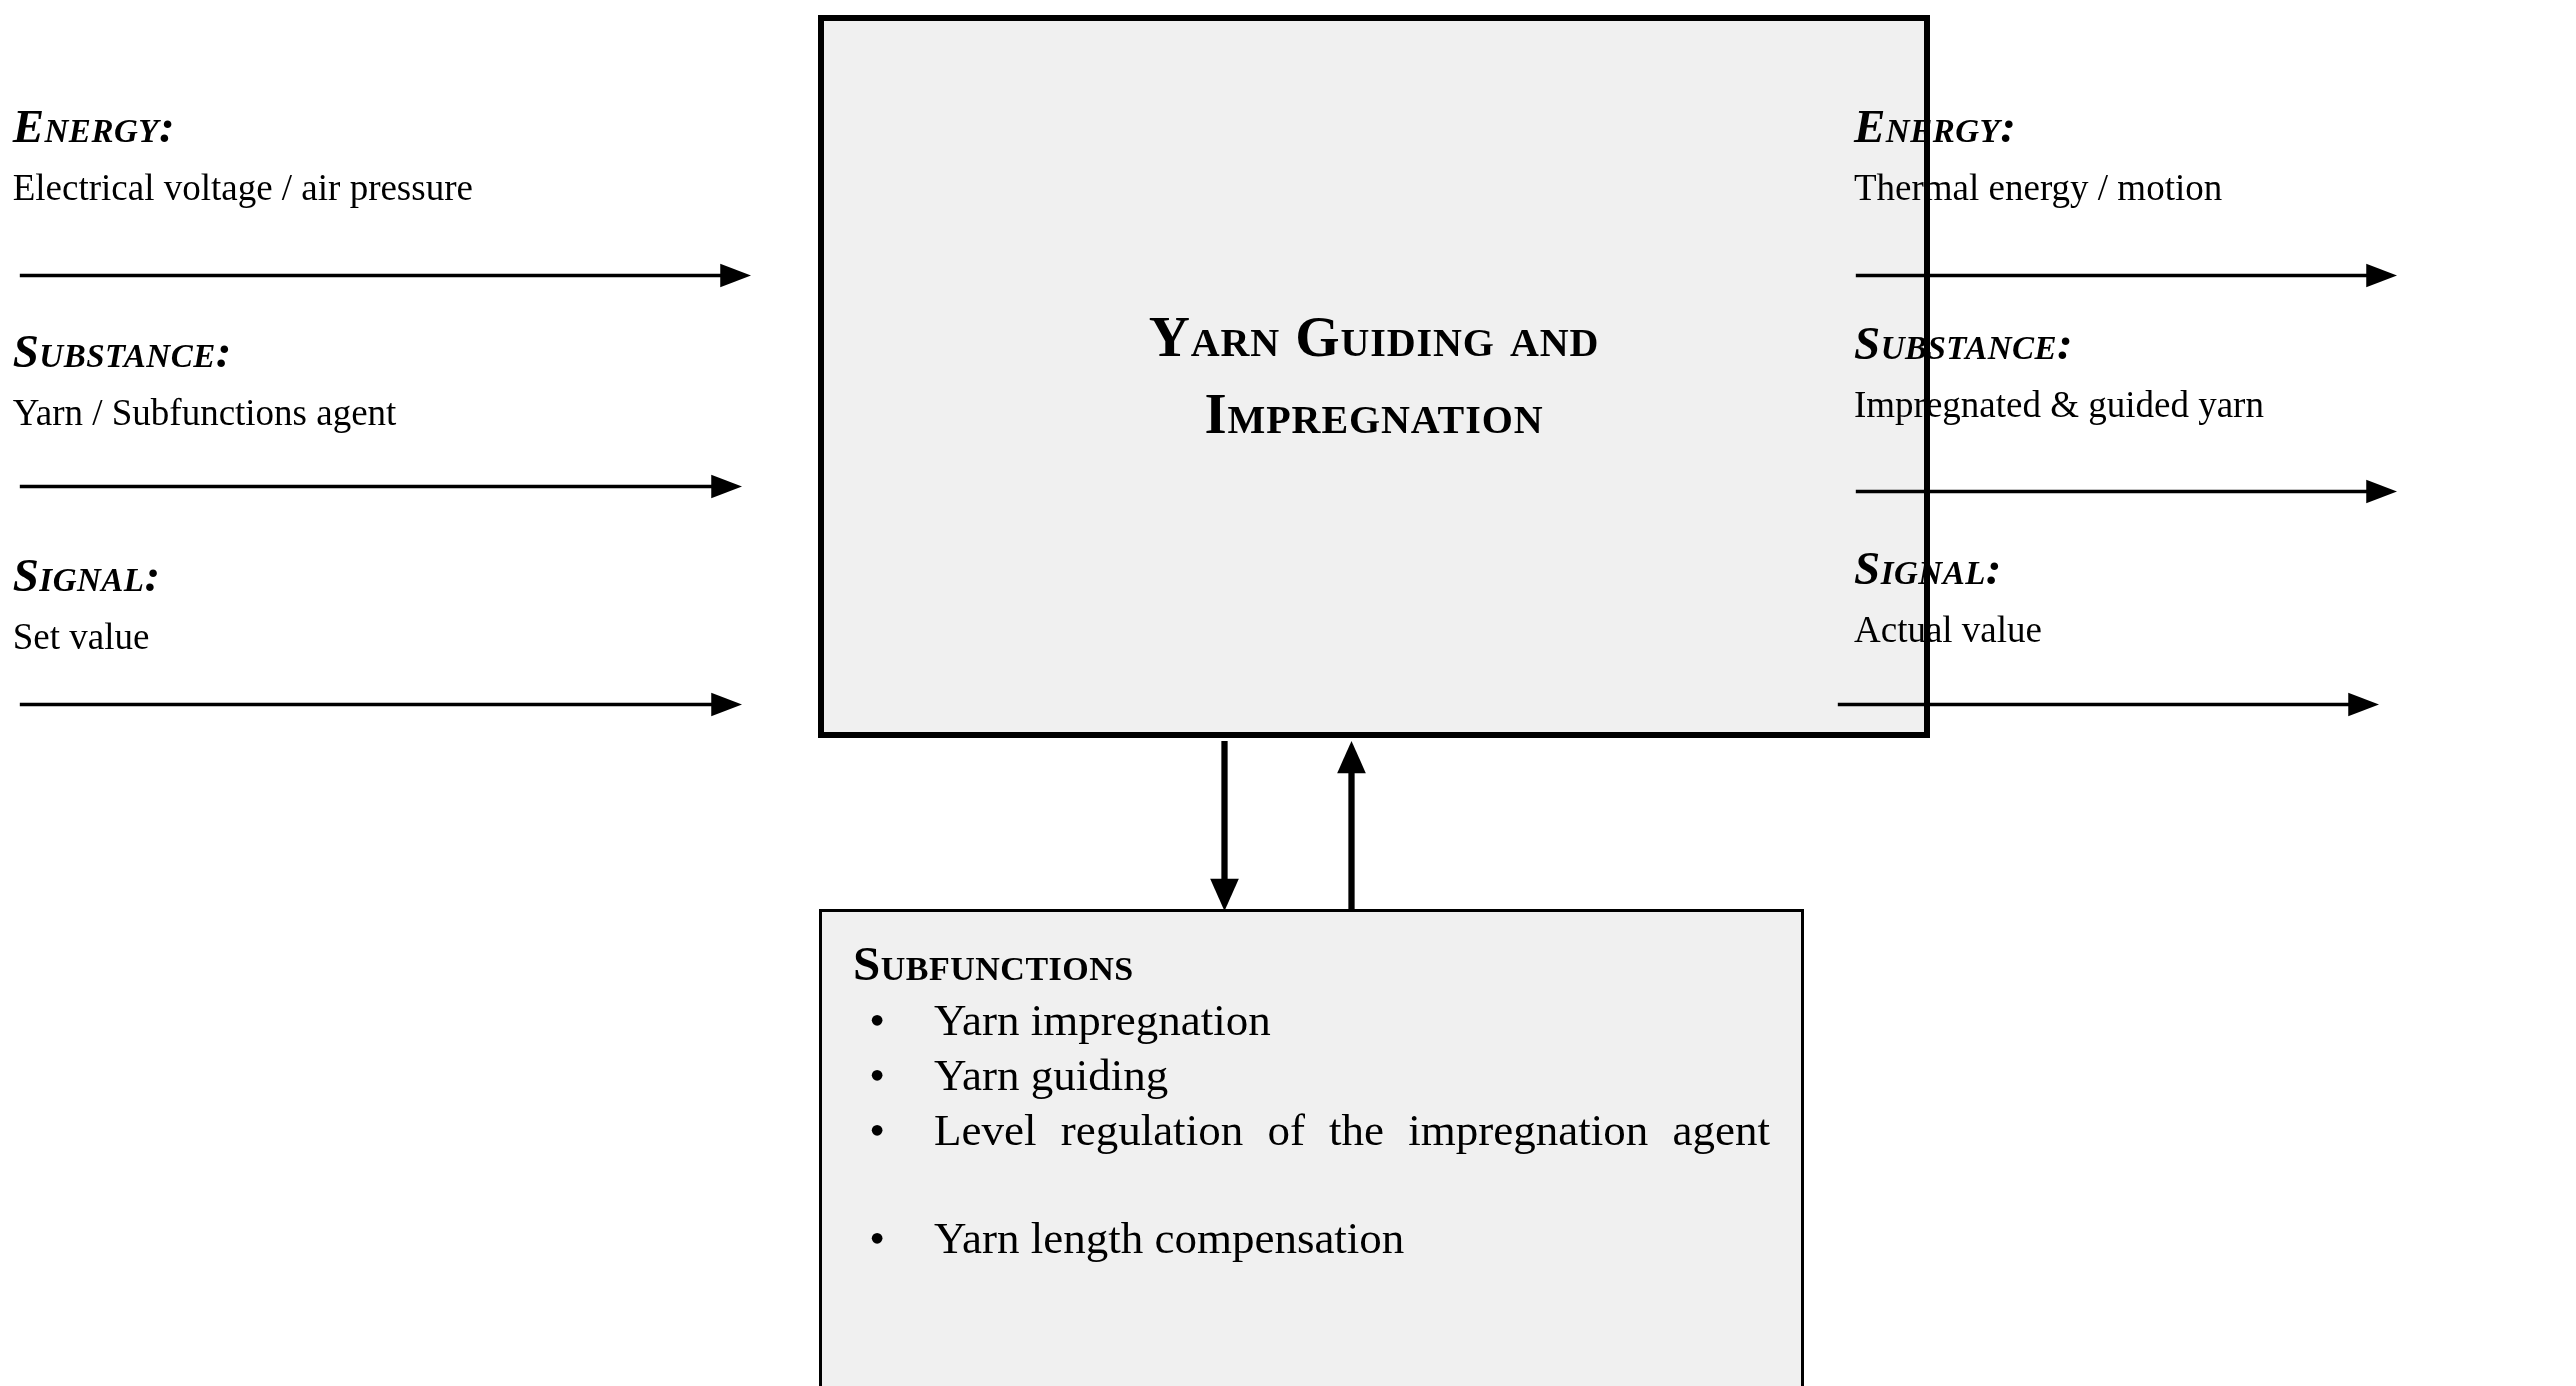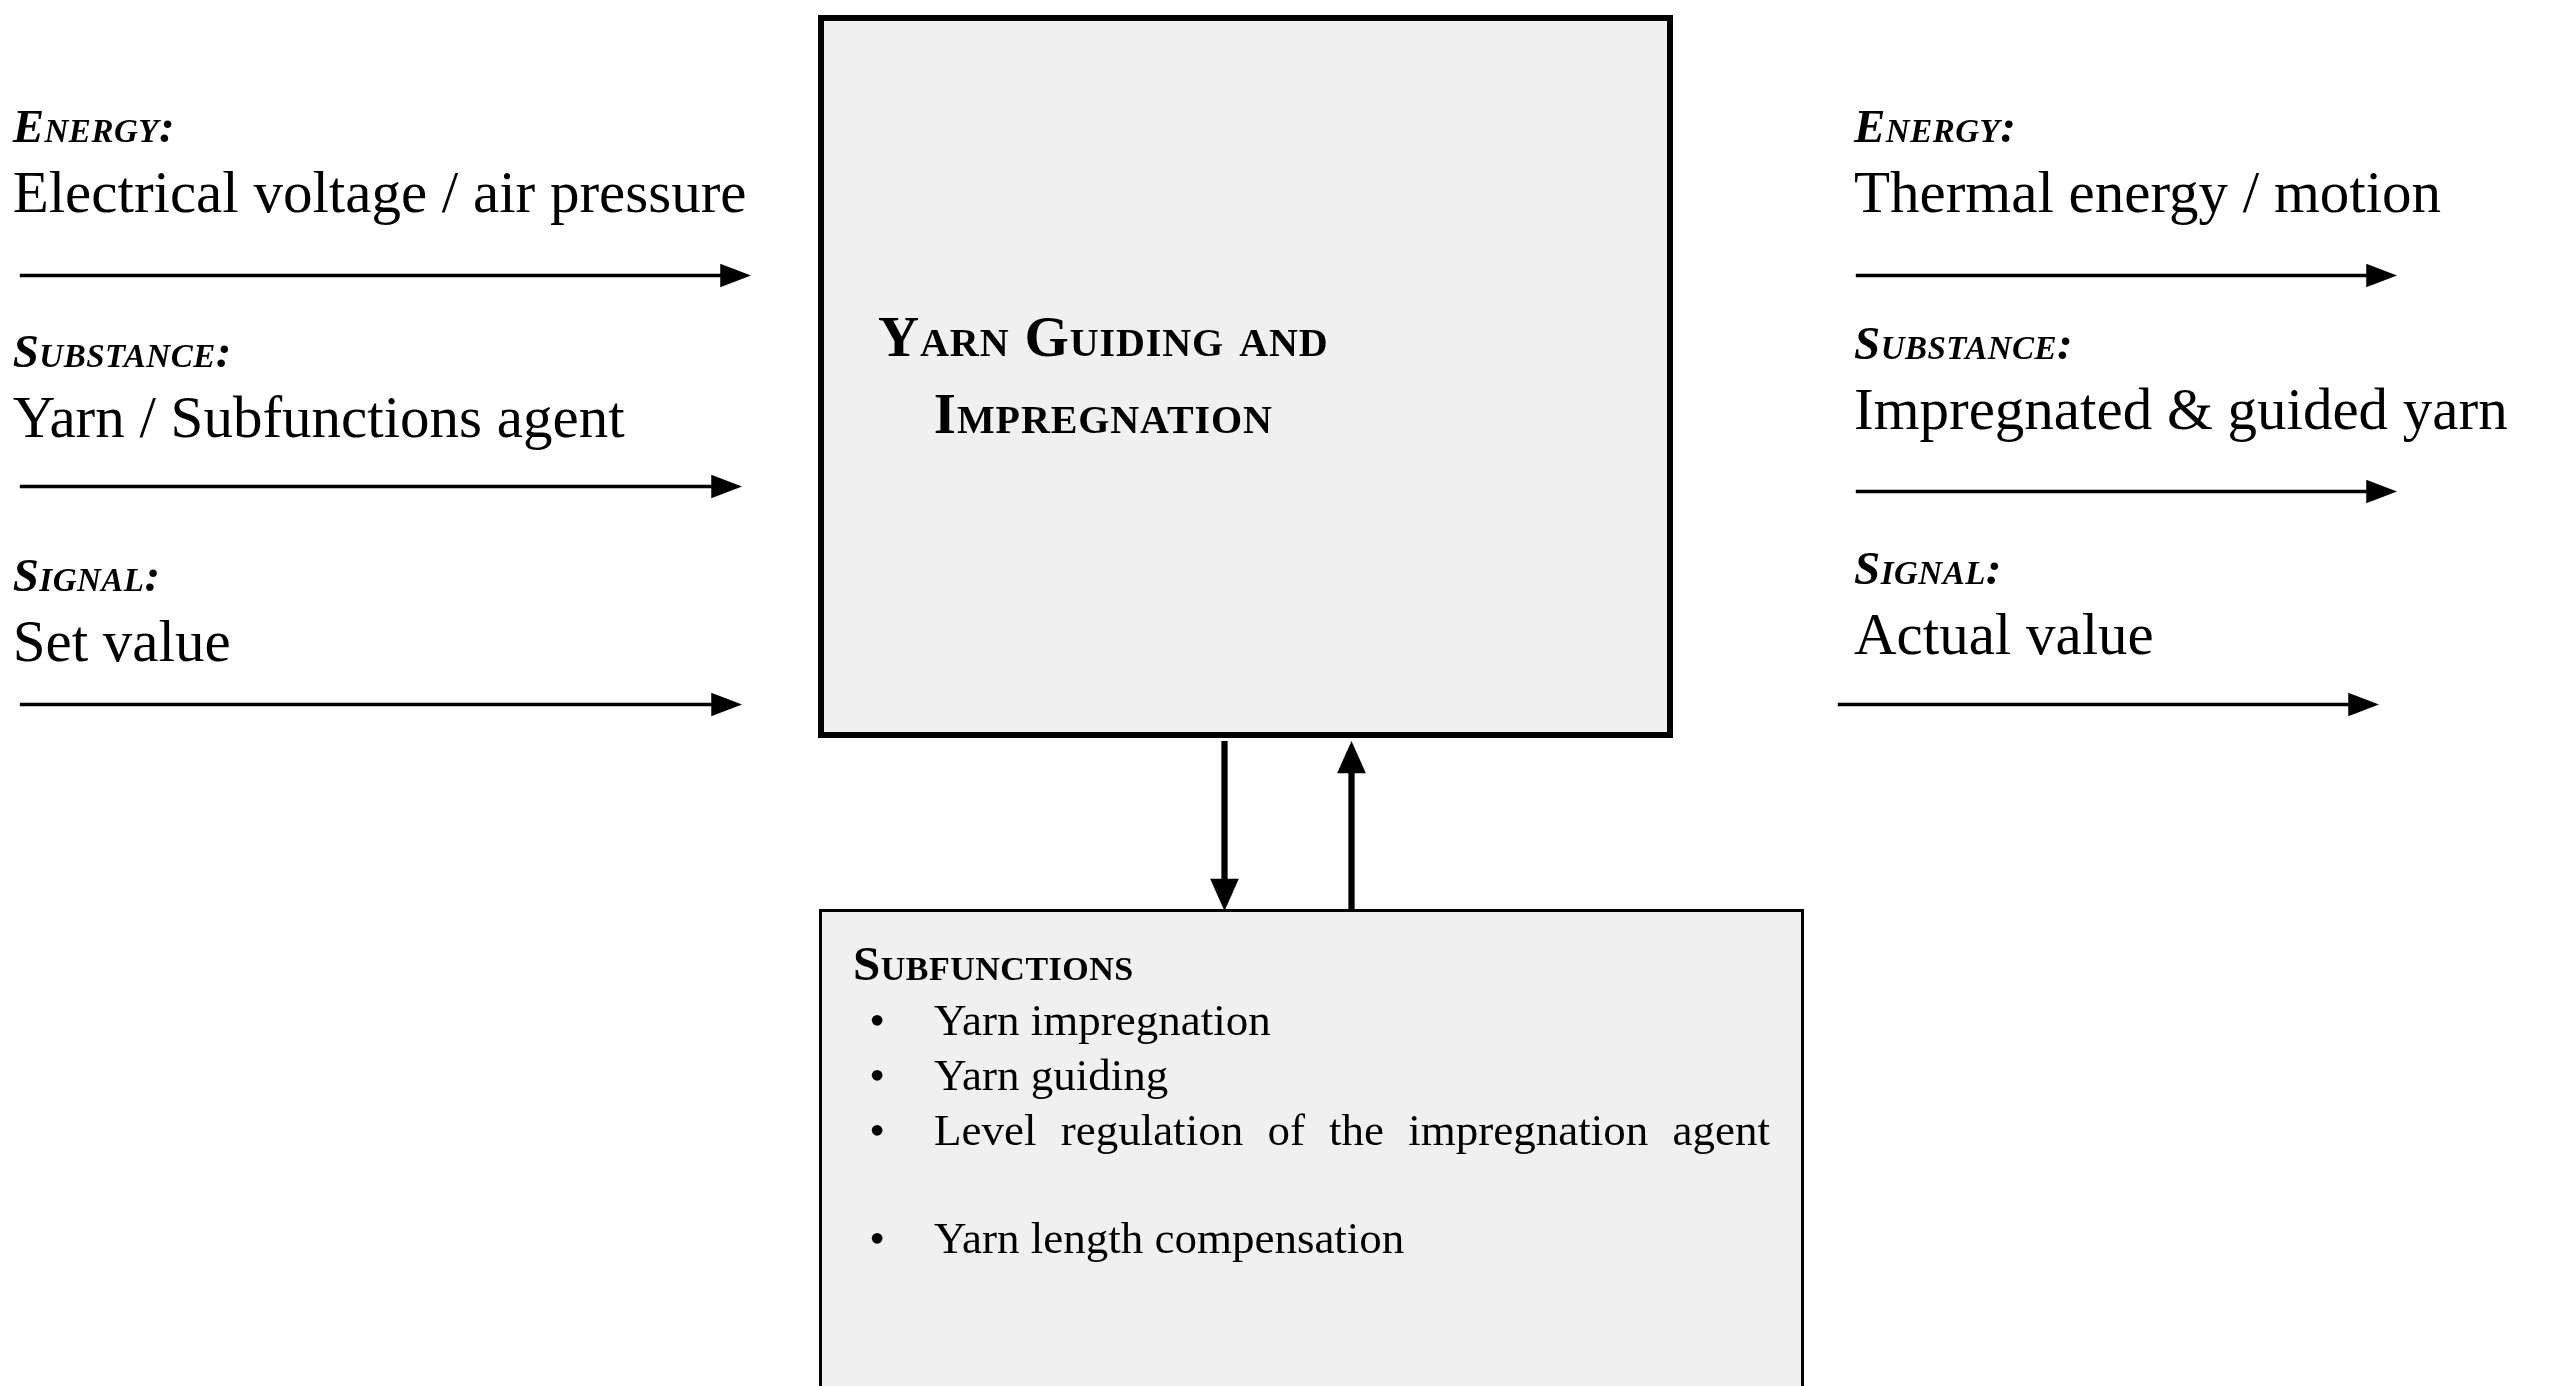--- a/index.html
+++ b/index.html
@@ -32,44 +32,45 @@
     font-size: 47px;
     font-variant: small-caps;
     letter-spacing: 0.5px;
     line-height: 1.08;
     white-space: nowrap;
   }
   .cat-value {
     font-family: "Liberation Serif", "DejaVu Serif", serif;
     font-style: normal;
     font-weight: 400;
-    font-size: 59px;
+    font-size: 37px;
     line-height: 1.12;
     white-space: nowrap;
-    margin-top: 7px;
+    margin-top: 15px;
   }
 
   
   .arrow-svg {
     position: absolute;
     overflow: visible;
   }
 
   
   .main-box {
     position: absolute;
     left: 818px;
     top: 14.5px;
-    width: 855px;
+    width: 1112px;
     height: 723px;
     box-sizing: border-box;
     background: #f0f0f0;
     border: 6.3px solid #000000;
     display: flex;
     align-items: center;
+    justify-content: center;
   }
   .main-box-title {
     font-family: "Liberation Serif", "DejaVu Serif", serif;
     font-variant: small-caps;
     font-weight: 700;
     font-size: 57px;
     line-height: 1.35;
     letter-spacing: 0.9px;
     text-align: center;
     padding: 0 54px;

